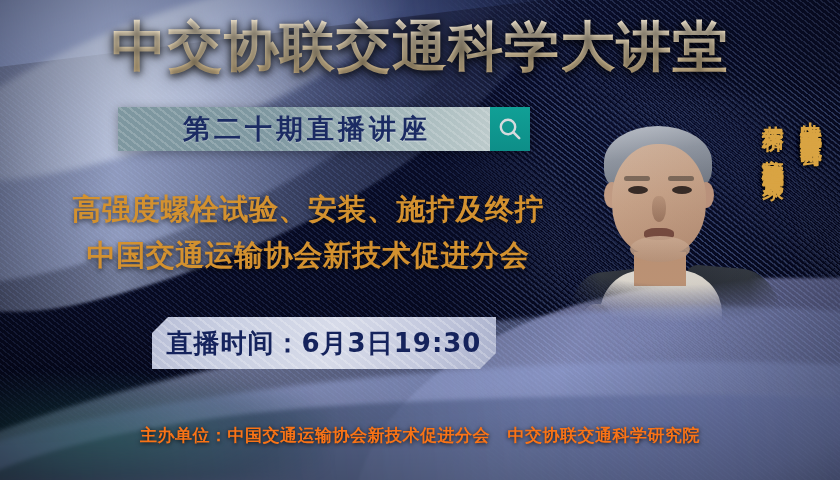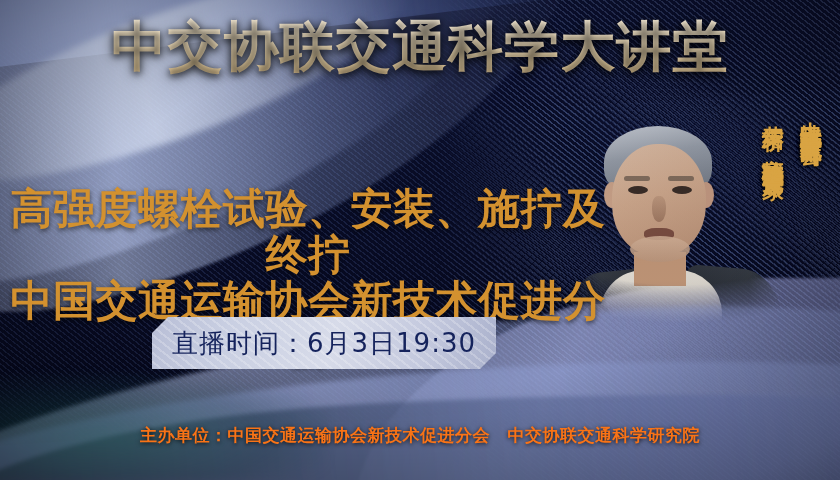--- a/index.html
+++ b/index.html
@@ -227,21 +227,21 @@
     display:flex;align-items:center;justify-content:center;
   }
   .search-box svg{display:block;}
 
   
   .headline{
     position:absolute;left:8px;top:186px;width:600px;
     text-align:center;
     font-family:"DejaVu Sans","Liberation Sans",sans-serif;
     font-weight:700;
-    font-size:42px;line-height:46px;
+    font-size:29px;line-height:46px;
     color:#d3912f;
     letter-spacing:0.5px;
     text-shadow:0 2px 5px rgba(0,0,0,.6);
   }
   .headline .l1{display:block;}
   .headline .l2{display:block;}
 
   
   .time-pill{
     position:absolute;left:152px;top:317px;width:344px;height:52px;
@@ -254,21 +254,21 @@
   }
   .time-pill::after{
     content:"";position:absolute;inset:0;
     background:repeating-linear-gradient(38deg,
       rgba(255,255,255,0.00) 0px,rgba(255,255,255,0.00) 5px,
       rgba(255,255,255,0.22) 5px,rgba(255,255,255,0.22) 7px);
   }
   .time-text{
     position:relative;z-index:2;
     font-family:"DejaVu Sans","Liberation Sans",sans-serif;
-    font-size:26px;font-weight:400;letter-spacing:1px;
+    font-size:26px;font-weight:700;letter-spacing:1px;
     color:#15235c;
   }
 
   
   .vtext{
     position:absolute;
     writing-mode:vertical-rl;
     text-orientation:upright;
     font-family:"DejaVu Sans","Liberation Sans",sans-serif;
     font-weight:700;
@@ -339,20 +339,31 @@
   </div>
 
   <div class="ribbon ribbon-d"></div>
   <div class="ribbon ribbon-e"></div>
   <div class="ribbon ribbon-f"></div>
   <div class="ribbon ribbon-g"></div>
   <div class="vignette"></div>
 
   <div class="main-title">中交协联交通科学大讲堂</div>
 
+  <div class="sub-bar">
+    <div class="sub-bar-fill">
+      <span class="sub-text">第二十期直播讲座</span>
+    </div>
+    <div class="search-box">
+      <svg width="26" height="26" viewBox="0 0 26 26">
+        <circle cx="11" cy="11" r="7.2" fill="none" stroke="#d5dadd" stroke-width="2.4"></circle>
+        <line x1="16.2" y1="16.2" x2="22.2" y2="22.2" stroke="#d5dadd" stroke-width="2.6" stroke-linecap="round"></line>
+      </svg>
+    </div>
+  </div>
 
   <div class="headline">
     <span class="l1">高强度螺栓试验、安装、施拧及终拧</span>
     <span class="l2">中国交通运输协会新技术促进分会</span>
   </div>
 
   <div class="time-pill">
     <span class="time-text">直播时间：6月3日19:30</span>
   </div>
 

